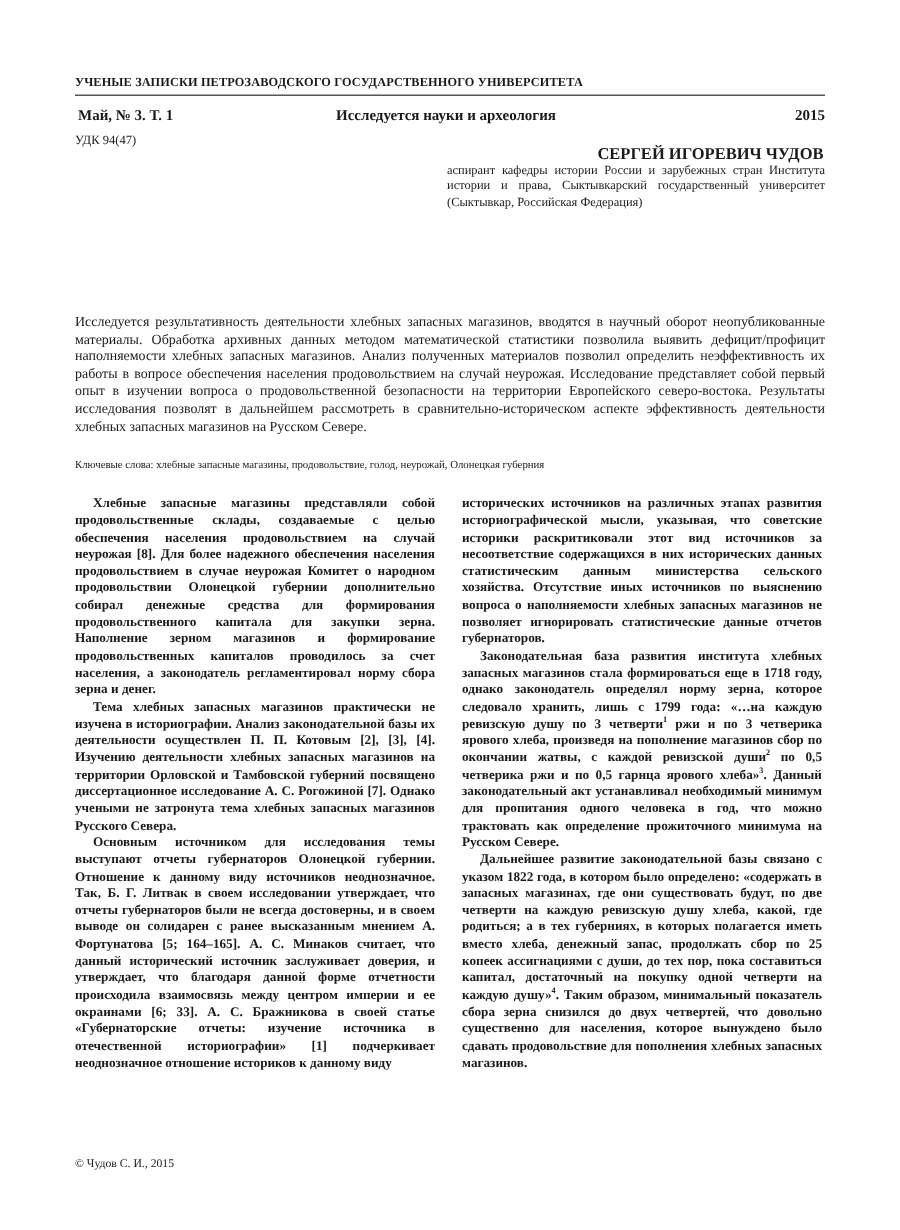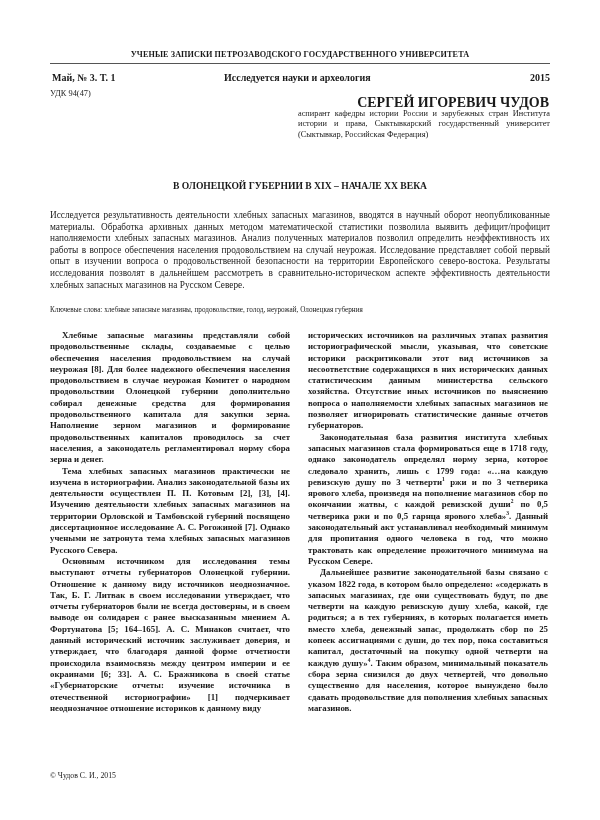--- a/index.html
+++ b/index.html
@@ -2,31 +2,31 @@
 <html><head>
 <meta charset="utf-8">
 <style>
   html, body { margin: 0; padding: 0; background: #ffffff; }
   body {
     width: 600px; height: 820px; position: relative; overflow: hidden;
     font-family: "Liberation Serif", "DejaVu Serif", serif; color: #1a1a1a;
   }
   .page { position: absolute; left: 50px; top: 0; width: 500px; }
   .journal-title {
-    position: absolute; top: 50px; left: 0; width: 500px; text-align: center;
+    position: absolute; top: 50px; left: 0; width: 500px; text-align: left;
     font-weight: bold; font-size: 8.2px; letter-spacing: 0.1px;
   }
   .hrule { position: absolute; top: 63px; left: 0; width: 500px; height: 0; border-top: 1px solid #555; }
   .meta-row { position: absolute; top: 72px; left: 2px; width: 500px; height: 12px; font-weight: bold; font-size: 10px; }
   .meta-left { position: absolute; left: 0; top: 0; }
   .meta-center { position: absolute; left: 172px; top: 0; }
   .meta-right { position: absolute; right: 2px; top: 0; text-align: center; }
   .udk { position: absolute; top: 89px; left: 0; font-size: 8.4px; }
   .author-block { position: absolute; top: 98px; left: 248px; width: 252px; font-size: 8.3px; line-height: 10.2px; }
-  .author-name { text-align: right; font-weight: bold; font-size: 14px; margin-bottom: 1px; padding-right: 1px; }
+  .author-name { text-align: right; font-weight: bold; font-size: 11px; margin-bottom: 1px; padding-right: 1px; }
   .affil { text-align: justify; text-align-last: left; }
   .email { font-style: italic; }
   .article-title {
     position: absolute; top: 180px; left: 0; width: 500px; text-align: center;
     font-weight: bold; font-size: 9.6px; line-height: 12px;
   }
   .abstract {
     position: absolute; top: 210px; left: 0; width: 500px; font-size: 9.3px;
     line-height: 11.6px; text-align: justify;
   }
@@ -54,21 +54,20 @@
     <span class="meta-right">2015</span>
   </div>
   <div class="udk">УДК 94(47)</div>
 
   <div class="author-block">
     <div class="author-name">СЕРГЕЙ ИГОРЕВИЧ ЧУДОВ</div>
     <div class="affil">аспирант кафедры истории России и зарубежных стран Института истории и права, Сыктывкарский государственный университет (Сыктывкар, Российская Федерация)</div>
   </div>
 
   <div class="article-title">
-    <div>В ОЛОНЕЦКОЙ ГУБЕРНИИ В XIX – НАЧАЛЕ XX ВЕКА</div>
   </div>
 
   <div class="abstract">Исследуется результативность деятельности хлебных запасных магазинов, вводятся в научный оборот неопубликованные материалы. Обработка архивных данных методом математической статистики позволила выявить дефицит/профицит наполняемости хлебных запасных магазинов. Анализ полученных материалов позволил определить неэффективность их работы в вопросе обеспечения населения продовольствием на случай неурожая. Исследование представляет собой первый опыт в изучении вопроса о продовольственной безопасности на территории Европейского северо-востока. Результаты исследования позволят в дальнейшем рассмотреть в сравнительно-историческом аспекте эффективность деятельности хлебных запасных магазинов на Русском Севере.</div>
   <div class="keywords">Ключевые слова: хлебные запасные магазины, продовольствие, голод, неурожай, Олонецкая губерния</div>
 
   <div class="col col-left">
     <p>Хлебные запасные магазины представляли собой продовольственные склады, создаваемые с целью обеспечения населения продовольствием на случай неурожая [8]. Для более надежного обеспечения населения продовольствием в случае неурожая Комитет о народном продовольствии Олонецкой губернии дополнительно собирал денежные средства для формирования продовольственного капитала для закупки зерна. Наполнение зерном магазинов и формирование продовольственных капиталов проводилось за счет населения, а законодатель регламентировал норму сбора зерна и денег.</p>
     <p>Тема хлебных запасных магазинов практически не изучена в историографии. Анализ законодательной базы их деятельности осуществлен П. П. Котовым [2], [3], [4]. Изучению деятельности хлебных запасных магазинов на территории Орловской и Тамбовской губерний посвящено диссертационное исследование А. С. Рогожиной [7]. Однако учеными не затронута тема хлебных запасных магазинов Русского Севера.</p>
     <p>Основным источником для исследования темы выступают отчеты губернаторов Олонецкой губернии. Отношение к данному виду источников неоднозначное. Так, Б. Г. Литвак в своем исследовании утверждает, что отчеты губернаторов были не всегда достоверны, и в своем выводе он солидарен с ранее высказанным мнением А. Фортунатова [5; 164–165]. А. С. Минаков считает, что данный исторический источник заслуживает доверия, и утверждает, что благодаря данной форме отчетности происходила взаимосвязь между центром империи и ее окраинами [6; 33]. А. С. Бражникова в своей статье «Губернаторские отчеты: изучение источника в отечественной историографии» [1] подчеркивает неоднозначное отношение историков к данному виду</p>
   </div>

